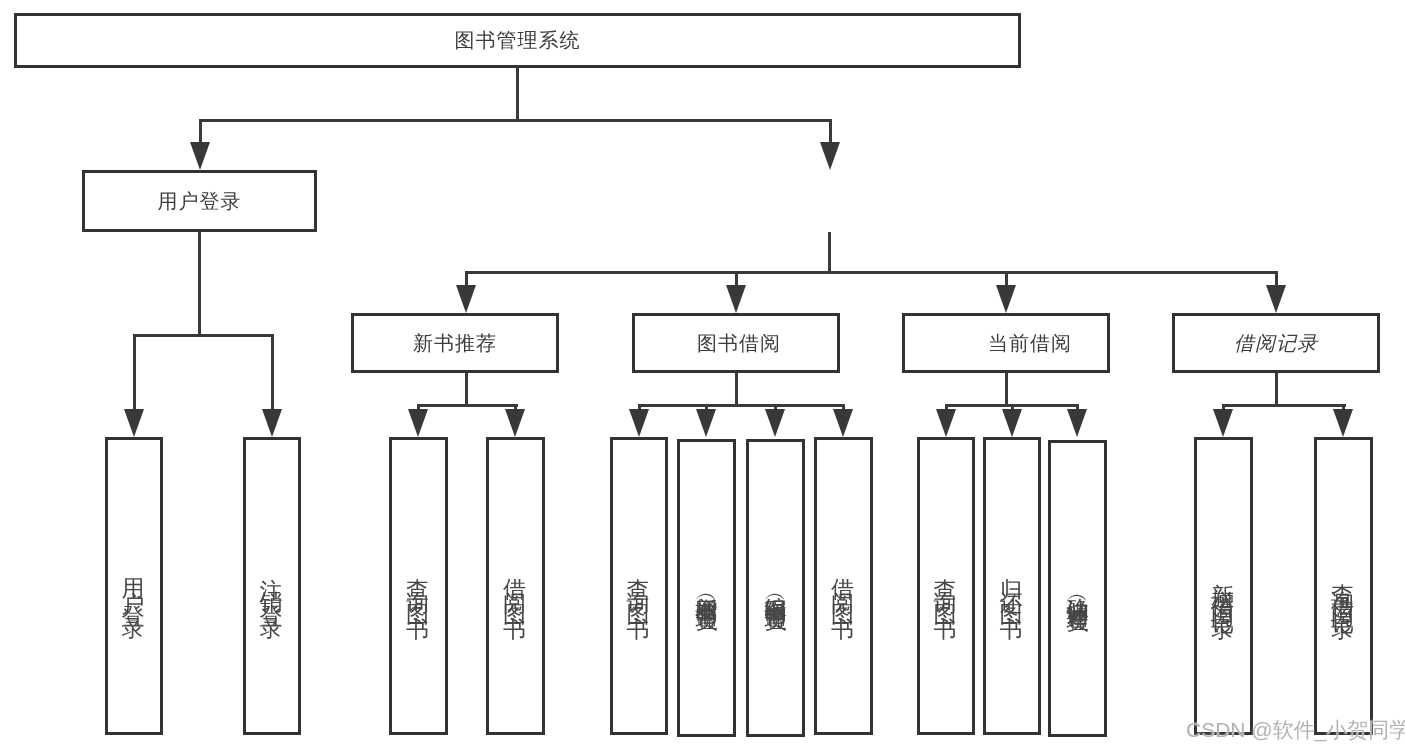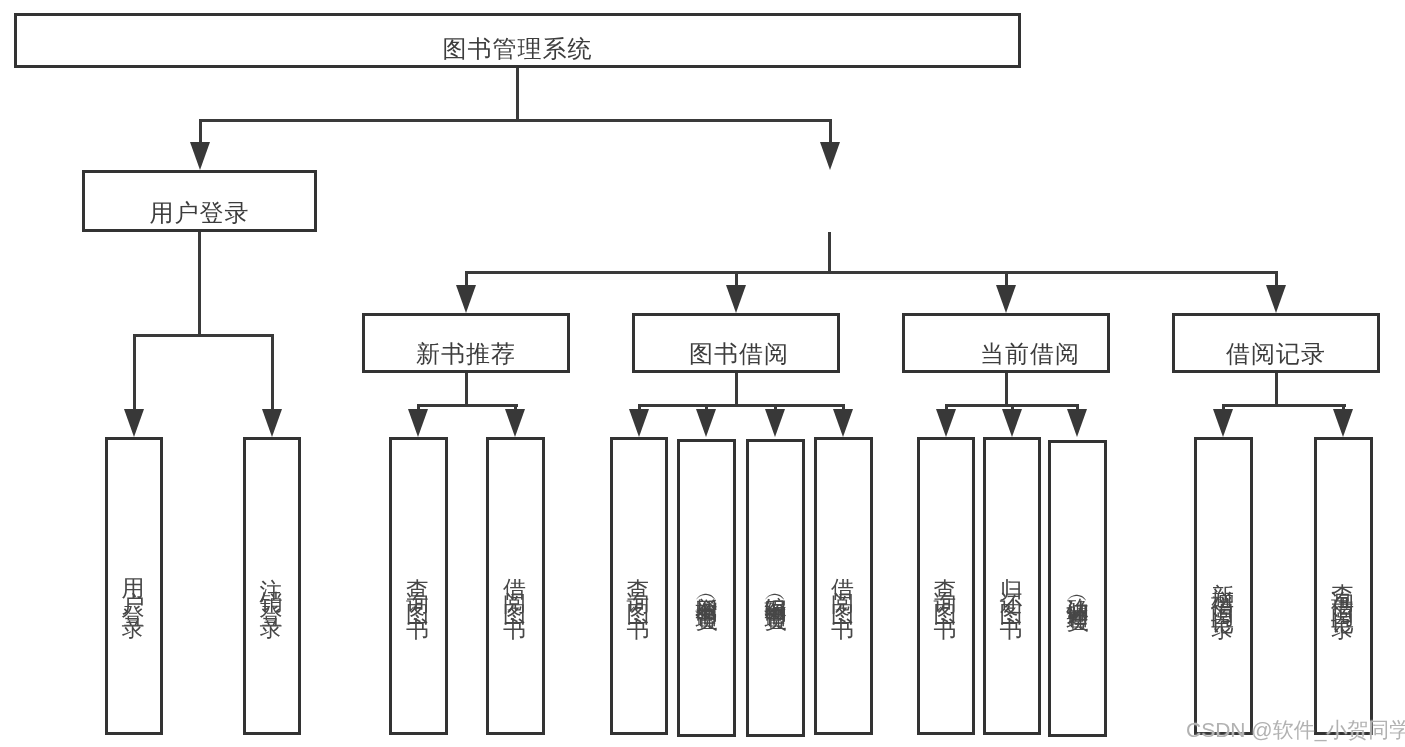--- a/index.html
+++ b/index.html
@@ -14,21 +14,21 @@
   .node {
     position: absolute;
     background: #ffffff;
     border: 3px solid #333333;
     box-sizing: border-box;
     display: flex;
     align-items: center;
     justify-content: center;
     color: #3d3d3d;
   }
-  .hnode { font-size: 24px; letter-spacing: 1px; align-items: flex-end; }
+  .hnode { font-size: 20px; letter-spacing: 1px; }
   .leaf  { font-size: 23px; }
   .vtext {
     writing-mode: vertical-rl;
     text-orientation: mixed;
     letter-spacing: 13px;
     color: #474747;
   }
   .vtext.long  { letter-spacing: 7px; }
   .vtext.tight { letter-spacing: 2px; font-size: 22px; }
   .vline { position: absolute; width: 3px; background: #3a3a3a; }
@@ -116,33 +116,33 @@
 
   <div class="node hnode" style="left:14px; top:13px; width:1007px; height:55px;">
     <span>图书管理系统</span>
   </div>
 
   <div class="node hnode" style="left:82px; top:170px; width:235px; height:62px;">
     <span>用户登录</span>
   </div>
 
 
-  <div class="node hnode" style="left:362px; top:313px; width:208px; height:60px;">
+  <div class="node hnode" style="left:351px; top:313px; width:208px; height:60px;">
     <span>新书推荐</span>
   </div>
 
   <div class="node hnode" style="left:632px; top:313px; width:208px; height:60px;padding-left:6px;">
     <span>图书借阅</span>
   </div>
 
   <div class="node hnode" style="left:902px; top:313px; width:208px; height:60px;padding-left:48px;">
     <span>当前借阅</span>
   </div>
 
-  <div class="node hnode" style="left:1172px; top:313px; width:208px; height:60px;">
+  <div class="node hnode" style="left:1172px; top:313px; width:208px; height:60px;font-style:italic;">
     <span>借阅记录</span>
   </div>
 
   <div class="node leaf" style="left:105px; top:437px; width:58px; height:298px;">
     <span class="vtext">用户登录</span>
   </div>
   <div class="node leaf" style="left:243px; top:437px; width:58px; height:298px;">
     <span class="vtext">注销登录</span>
   </div>
 

